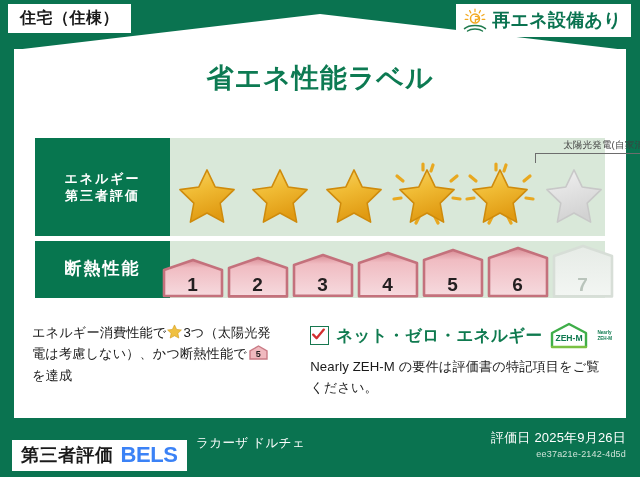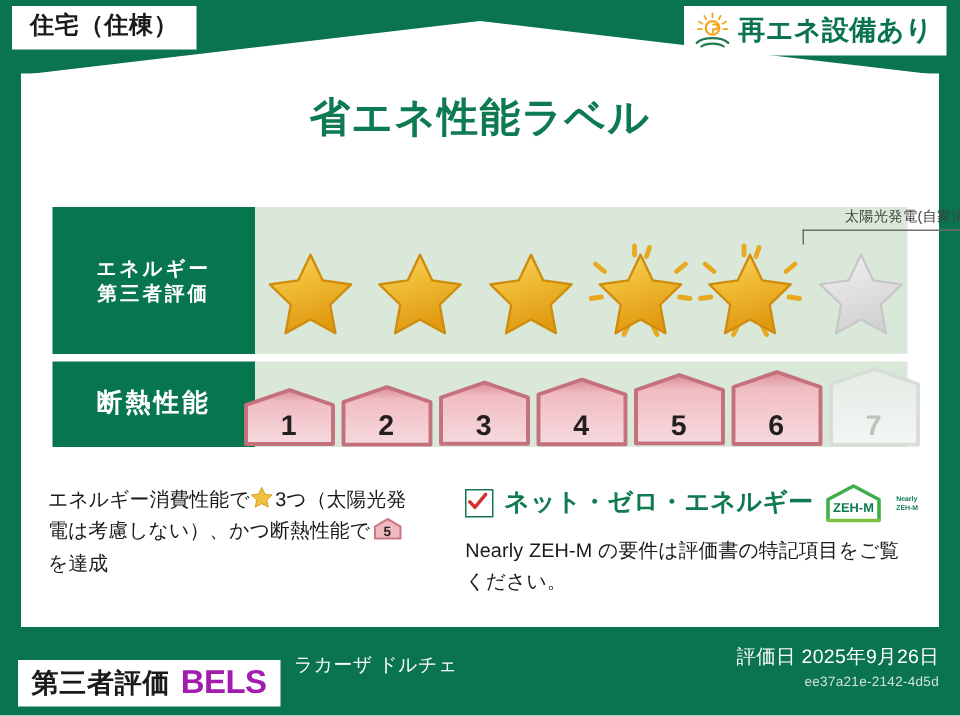--- a/index.html
+++ b/index.html
@@ -186,21 +186,21 @@
   .bels-box{
     position:absolute;left:12px;top:22px;
     background:#ffffff;
     padding:4px 9px 5px 9px;
     display:flex;align-items:center;gap:7px;
   }
   .bels-jp{
     font-size:18px;font-weight:bold;color:#1a1a1a;letter-spacing:.5px;line-height:1;
   }
   .bels-en{
-    font-size:22px;font-weight:bold;color:#a21caf;letter-spacing:-.4px;line-height:1;
+    font-size:22px;font-weight:bold;color:#3b82f6;letter-spacing:-.4px;line-height:1;
   }
   .bldg-name{
     position:absolute;left:196px;top:19px;
     font-size:12.5px;color:#ffffff;letter-spacing:.4px;line-height:1;
   }
   .eval-date{
     position:absolute;right:14px;top:13px;
     font-size:13px;color:#ffffff;letter-spacing:.2px;line-height:1;
     text-align:right;
   }

